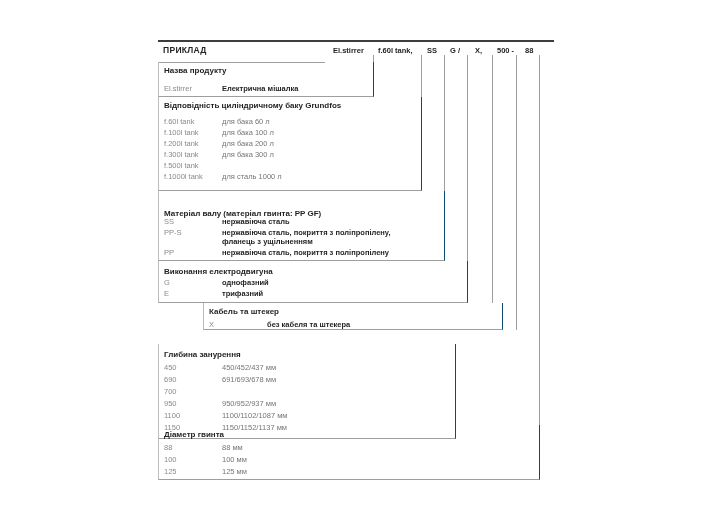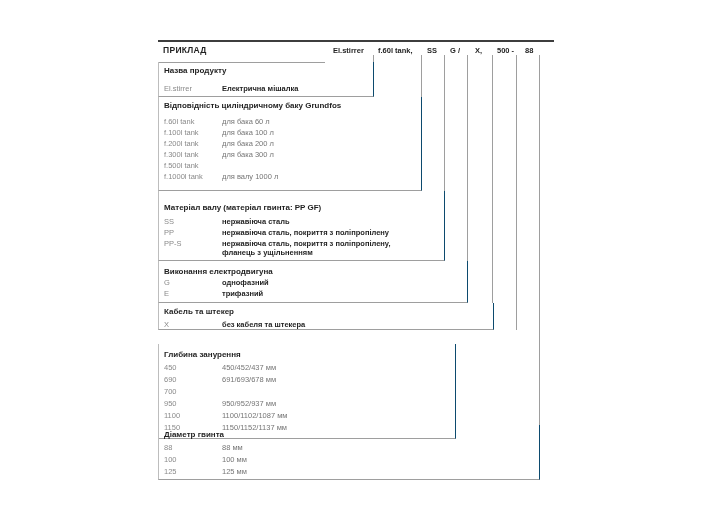--- a/index.html
+++ b/index.html
@@ -25,25 +25,25 @@
   .st6{left:539px;height:370px;}
   
   .sec{
     position:absolute;left:158px;box-sizing:border-box;
     border-left:1px solid #bdbdbd;border-right:1px solid #0c4a6e;border-bottom:1px solid #9e9e9e;
   }
   .s0{top:62px;height:35px;width:216px;}
   .s1{top:97px;height:94px;width:264px;}
   .s2{top:191px;height:70px;width:287px;}
   .s3{top:261px;height:42px;width:310px;}
-  .s4{top:303px;height:27px;width:336px;}
+  .s4{top:303px;height:27px;width:300px;margin-left:45px;}
   .s5{top:344px;height:95px;width:298px;}
   .s6{top:425px;height:55px;width:382px;}
   .title{position:absolute;left:5px;font-size:8px;font-weight:bold;white-space:nowrap;color:#1f1f1f;}
-  .s0 .title{top:4px;} .s1 .title{top:4px;} .s2 .title{top:12px;} .s3 .title{top:6px;}
+  .s0 .title{top:4px;} .s1 .title{top:4px;} .s2 .title{top:18px;} .s3 .title{top:6px;}
   .s4 .title{top:4px;} .s5 .title{top:6px;} .s6 .title{top:5px;}
   .rows{position:absolute;left:5px;right:4px;}
   .s0 .rows{top:22px;} .s1 .rows{top:20px;} .s2 .rows{top:26px;} .s3 .rows{top:17px;}
   .s4 .rows{top:17px;} .s5 .rows{top:19px;} .s6 .rows{top:18px;}
   .row{display:flex;align-items:flex-start;font-size:7.5px;line-height:9px;margin-bottom:2px;}
   .s5 .row,.s6 .row{margin-bottom:3px;}
   .code{flex:none;width:58px;color:#8a8a8a;font-weight:normal;}
   .val{flex:1;color:#757575;white-space:pre-line;}
   .val.bold{color:#1f1f1f;font-weight:bold;}
 </style>
@@ -98,41 +98,41 @@
       </div>
       <div class="row">
         <span class="code">f.300l tank</span>
         <span class="val">для бака 300 л</span>
       </div>
       <div class="row">
         <span class="code">f.500l tank</span>
       </div>
       <div class="row">
         <span class="code">f.1000l tank</span>
-        <span class="val">для валу 1000 л</span>
+        <span class="val">для сталь 1000 л</span>
       </div>
     </div>
   </div>
 
   <div class="sec s2">
     <div class="title">Матеріал валу (матеріал гвинта: PP GF)</div>
     <div class="rows">
       <div class="row">
         <span class="code">SS</span>
         <span class="val bold">нержавіюча сталь</span>
-      </div>
-      <div class="row">
-        <span class="code">PP</span>
-        <span class="val bold">нержавіюча сталь, покриття з поліпропілену</span>
       </div>
       <div class="row">
         <span class="code">PP-S</span>
         <span class="val bold">нержавіюча сталь, покриття з поліпропілену,
 фланець з ущільненням</span>
       </div>
+      <div class="row">
+        <span class="code">PP</span>
+        <span class="val bold">нержавіюча сталь, покриття з поліпропілену</span>
+      </div>
     </div>
   </div>
 
   <div class="sec s3">
     <div class="title">Виконання електродвигуна</div>
     <div class="rows">
       <div class="row">
         <span class="code">G</span>
         <span class="val bold">однофазний</span>
       </div>

